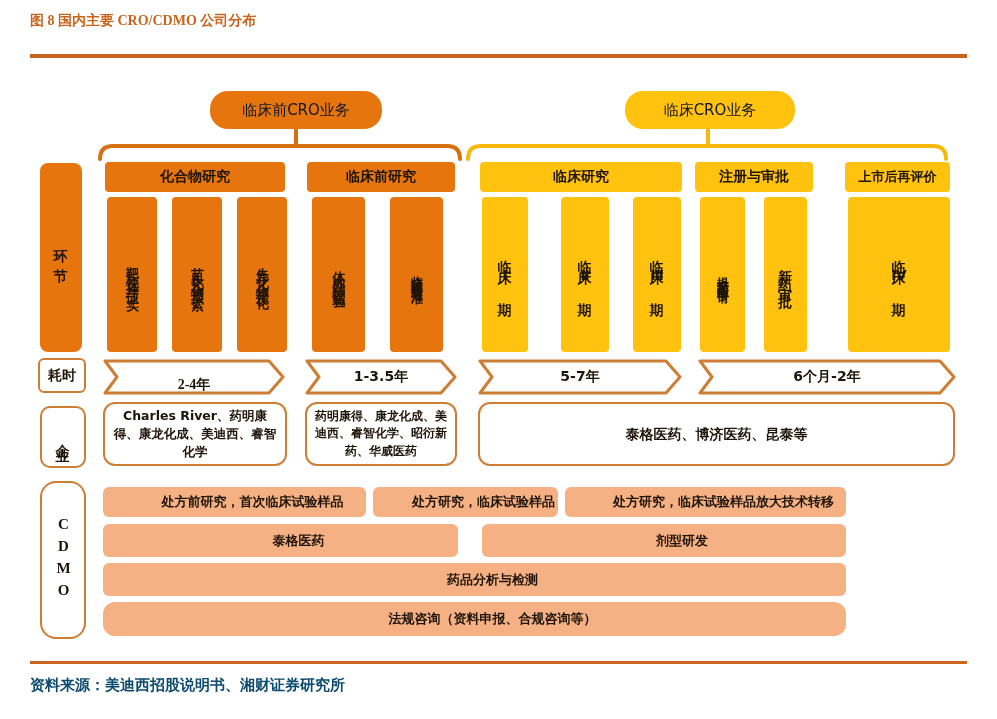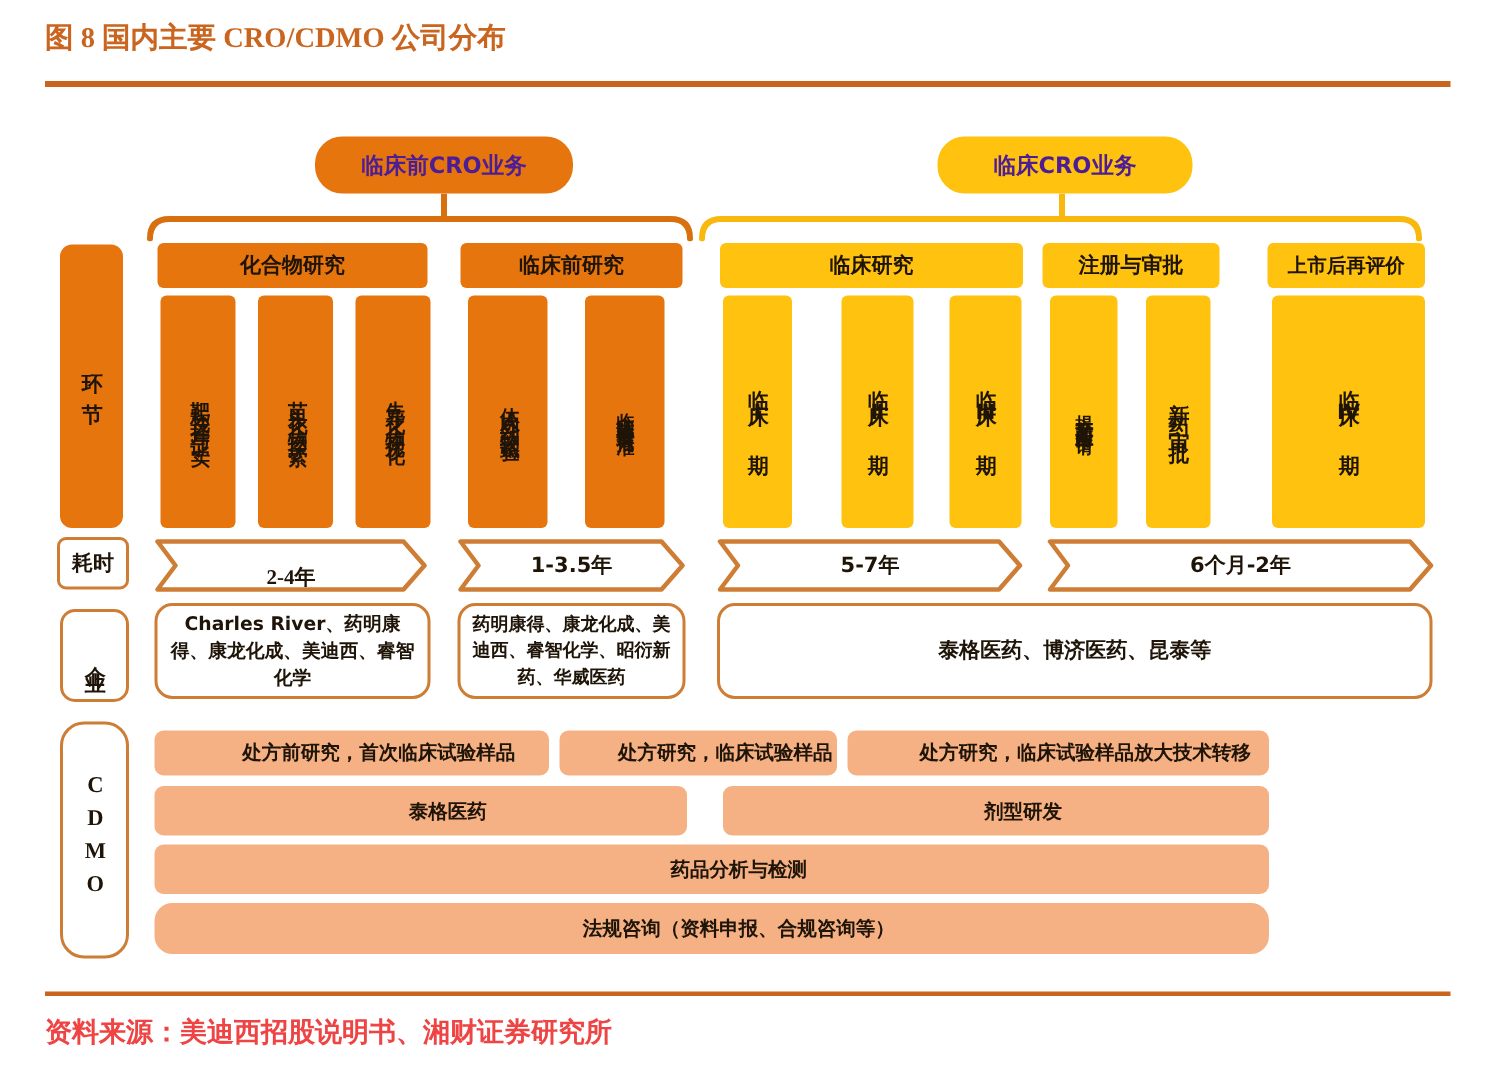--- a/index.html
+++ b/index.html
@@ -1,36 +1,36 @@
 <!DOCTYPE html>
 <html><head>
 <meta charset="utf-8">
 <style>
   * { margin:0; padding:0; box-sizing:border-box; }
   body { background:#ffffff; font-family:"DejaVu Sans","Liberation Sans",sans-serif; }
   #canvas { position:relative; width:997px; height:719px; background:#ffffff; overflow:hidden; }
   .abs { position:absolute; }
   .flexc { display:flex; align-items:center; justify-content:center; text-align:center; }
-  .title { font-family:"Liberation Serif","DejaVu Serif",serif; font-weight:bold; font-size:19px; color:#C9651E; }
+  .title { font-family:"Liberation Serif","DejaVu Serif",serif; font-weight:bold; font-size:14px; color:#C9651E; }
   .rule { background:#C9651E; }
-  .hdrbox { border-radius:18px; font-weight:bold; font-size:15px; color:#4c1d95; }
+  .hdrbox { border-radius:18px; font-weight:normal; font-size:15px; color:#0f172a; }
   .gh { border-radius:4px; font-weight:bold; font-size:14px; color:#1f1408; }
   .dkor { background:#E6750E; }
   .yel { background:#FFC20E; }
   .salmon { background:#F5B183; border-radius:6px; font-weight:bold; font-size:13px; color:#1f1408;padding-left:36px; }
   .itembox { border-radius:4px; color:#1f1408; }
   .vtext { writing-mode:vertical-rl; text-orientation:upright; font-weight:bold; }
   .vi { font-size:13px; letter-spacing:5px; }
   .vi-tight { font-size:12px; letter-spacing:2px; }
   .vi-loose { font-size:14px; letter-spacing:9px; }
   .whitebox { background:#ffffff; border:2.5px solid #CE7D35; }
   .lblbox { border-radius:8px; font-weight:bold; color:#1f1408; }
   .arrowtxt { position:absolute; left:0; top:0; width:100%; height:100%; font-weight:bold; font-size:14px; color:#1f1408; }
   .cotext { font-weight:bold; color:#1f1408; line-height:1.45; }
-  .src { font-family:"Liberation Serif","DejaVu Serif",serif; font-weight:bold; font-size:18px; color:#ef4444; }
+  .src { font-family:"Liberation Serif","DejaVu Serif",serif; font-weight:bold; font-size:15px; color:#0c4a6e; }
   svg { display:block; }
 </style>
 </head>
 <body>
 
 <div id="canvas">
 
   <div class="abs title" style="left:30px; top:12px;">图 8 国内主要 CRO/CDMO 公司分布</div>
   <div class="abs rule" style="left:30px; top:54px; width:937px; height:4px;"></div>
 

